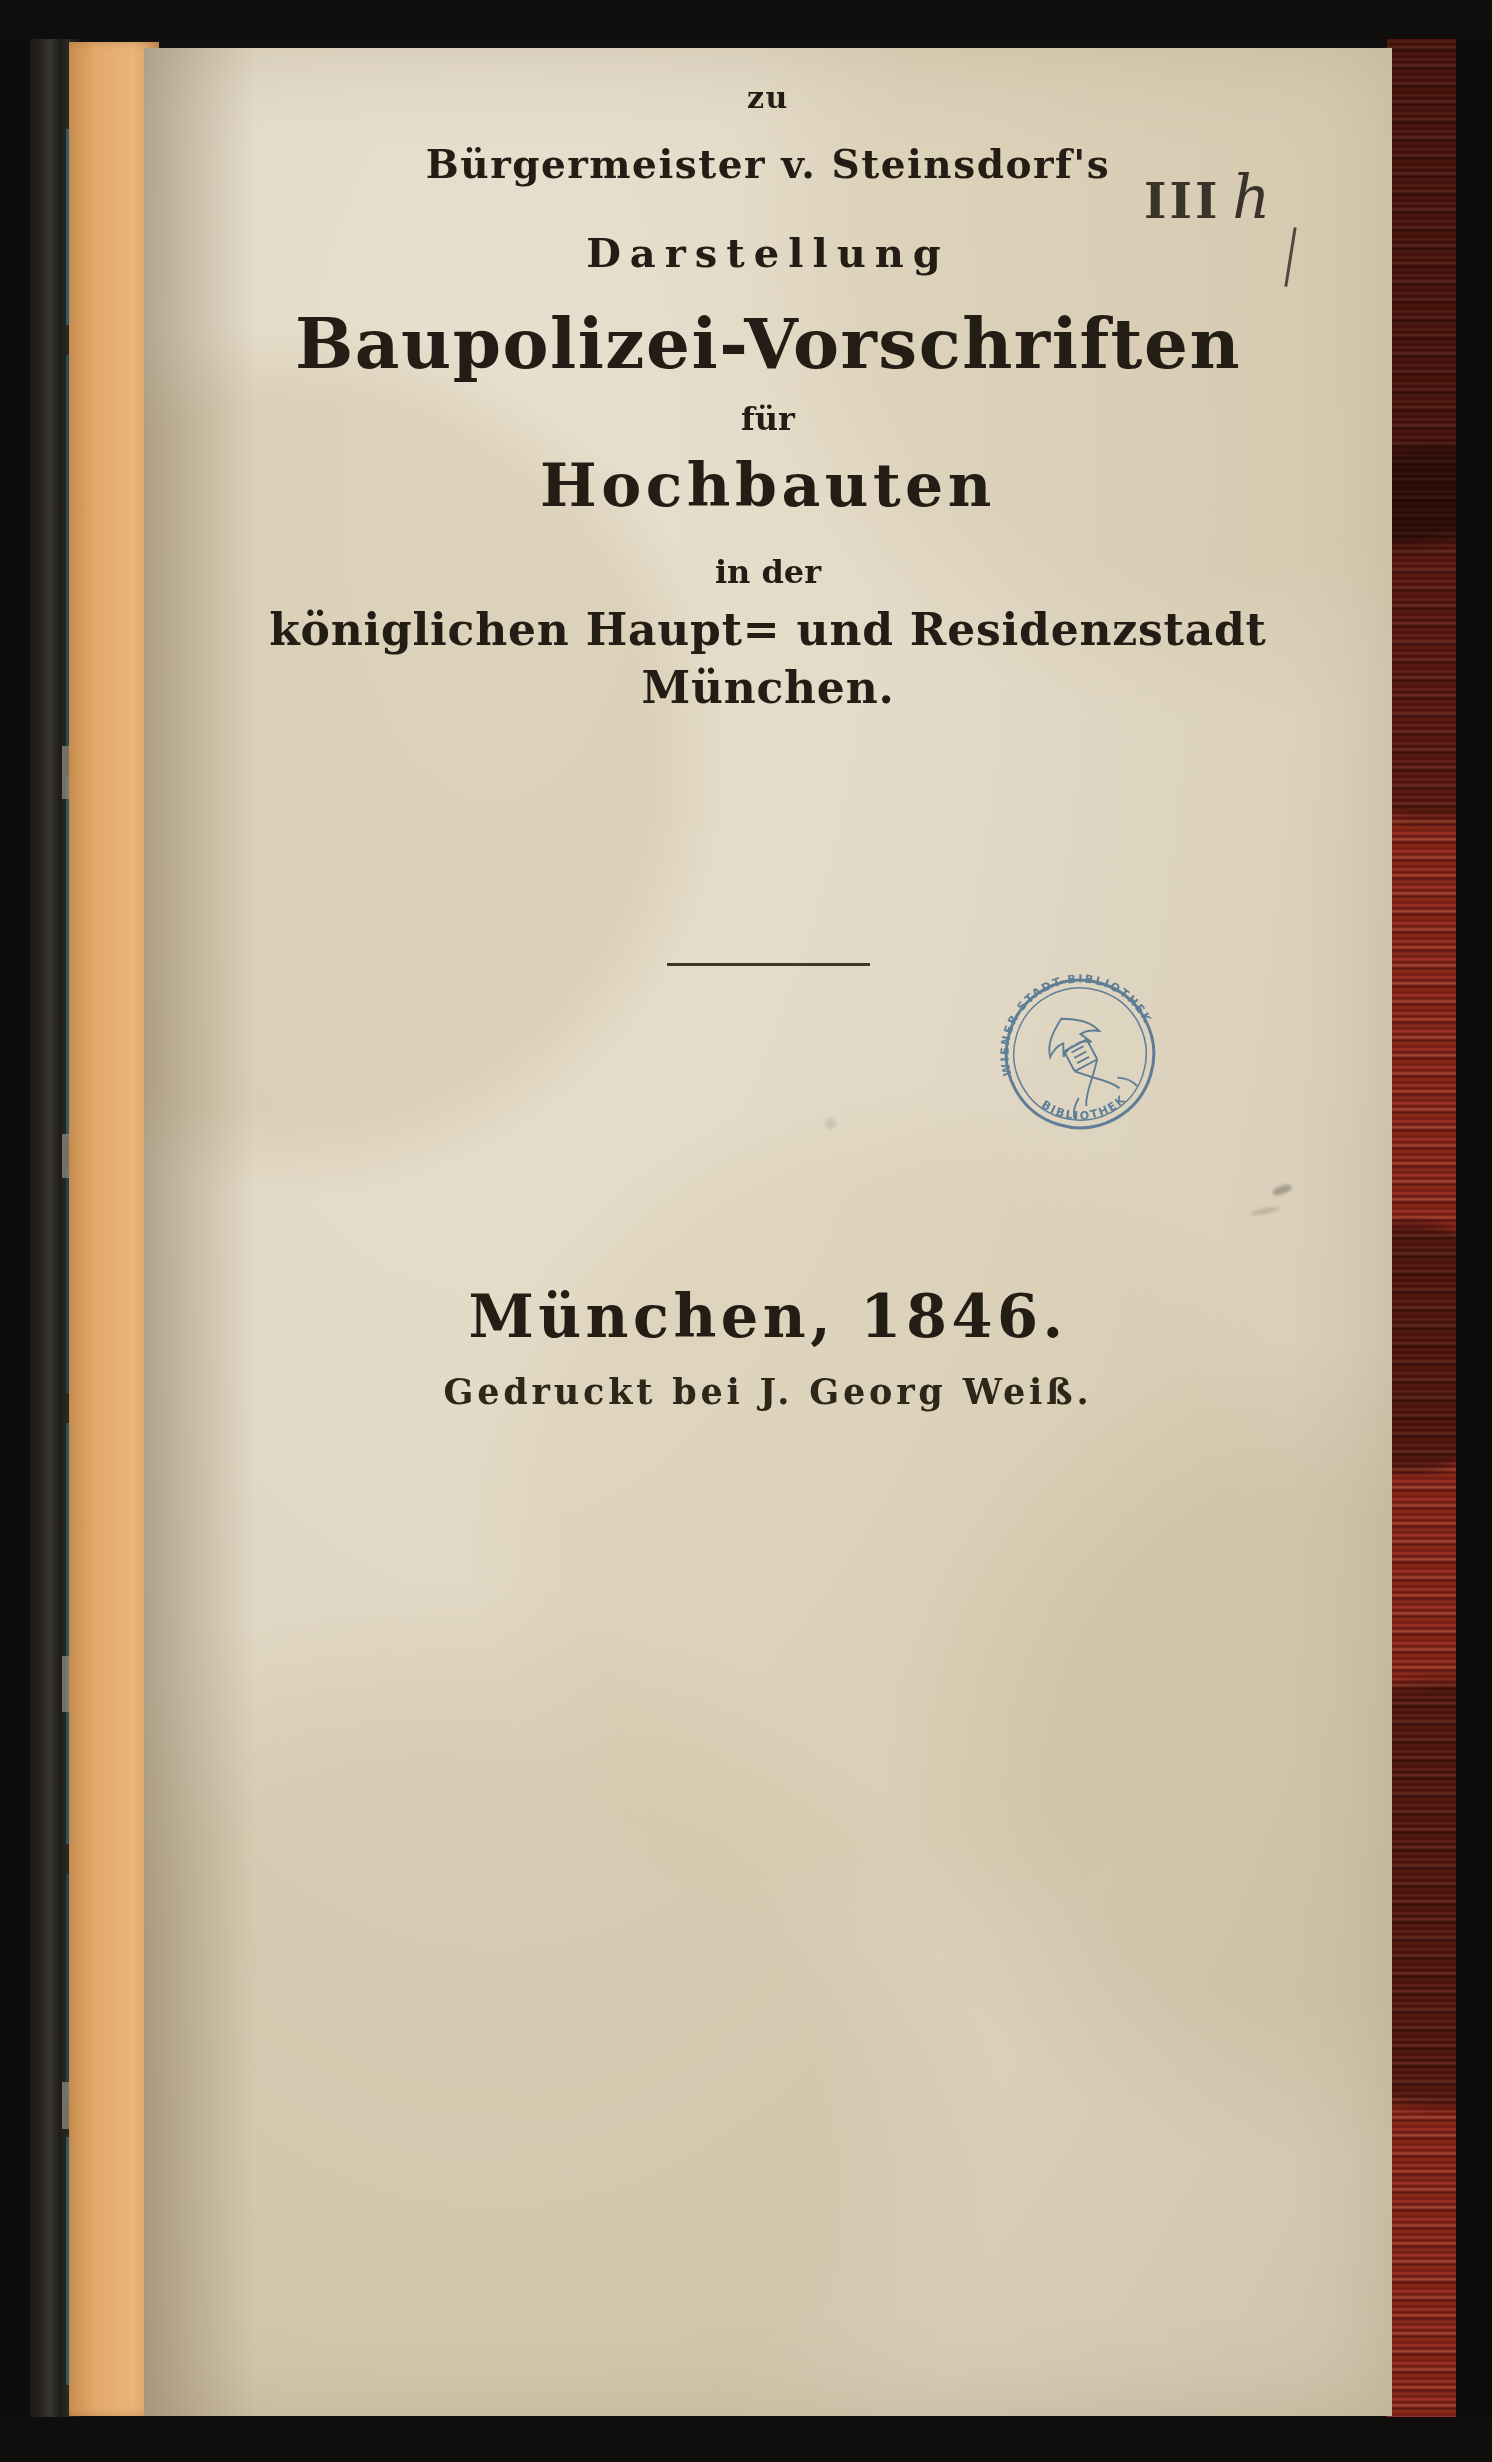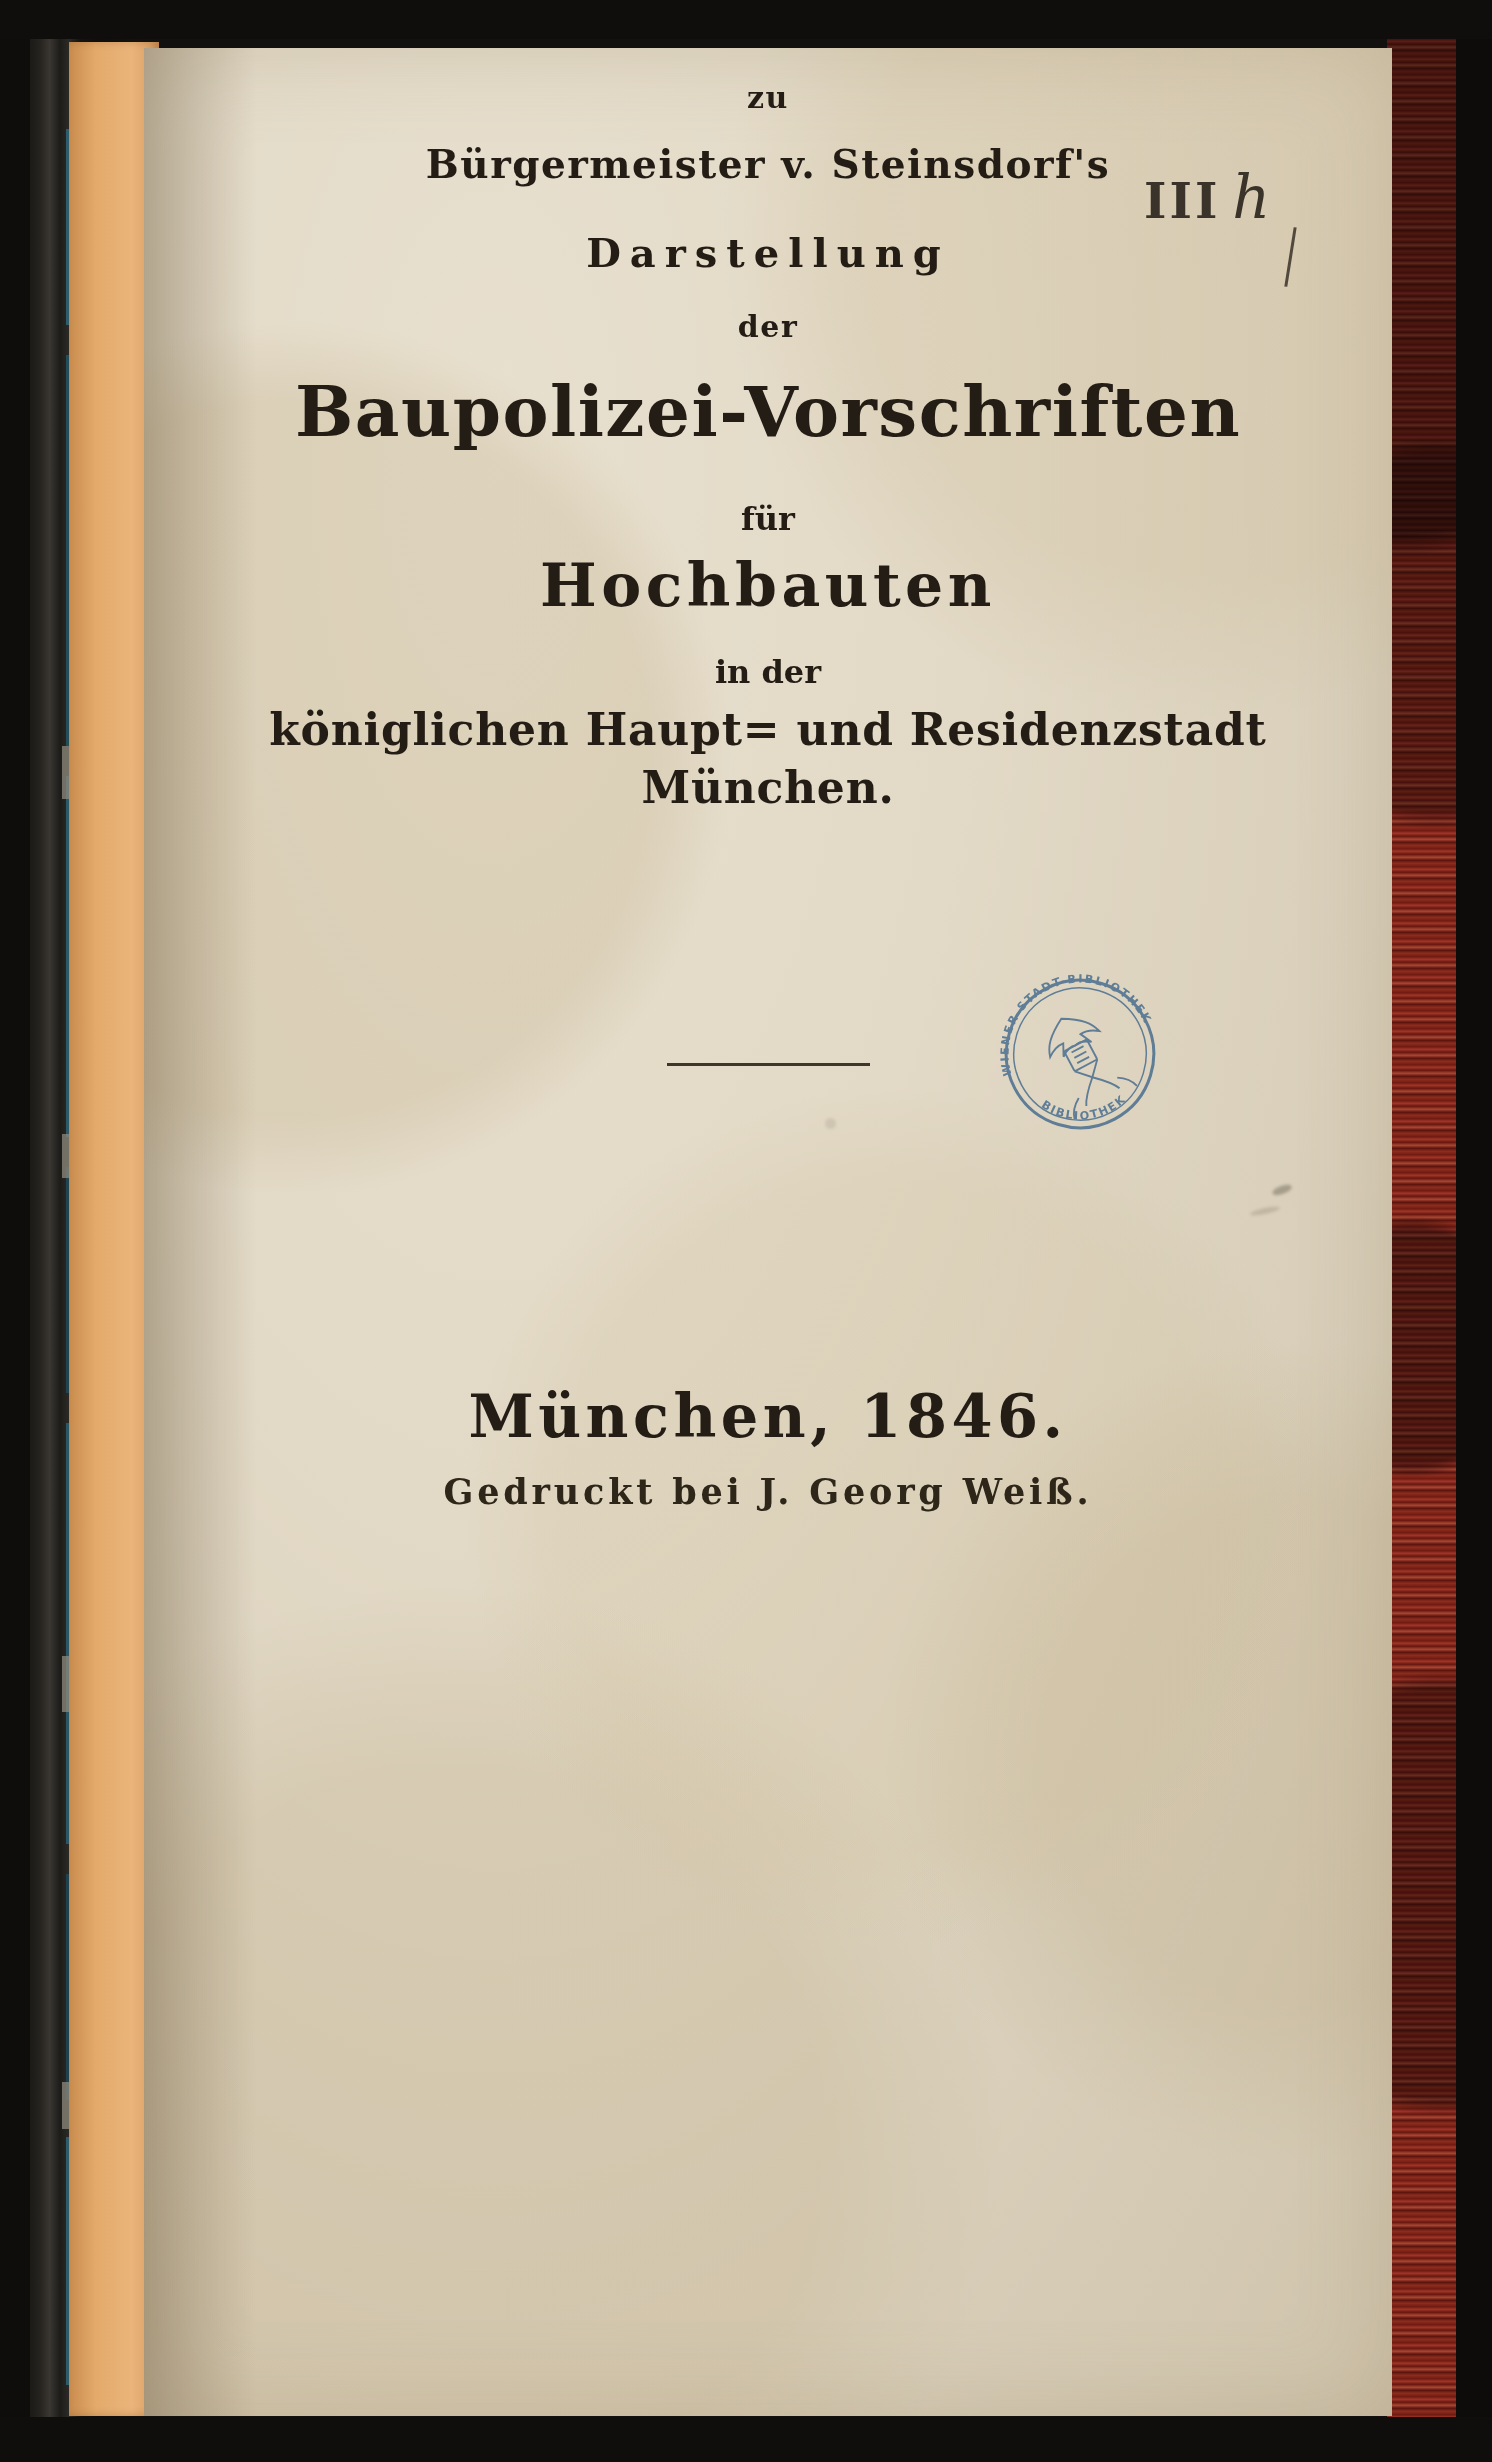--- a/index.html
+++ b/index.html
@@ -216,21 +216,21 @@
     margin-top: 33px;
     font-size: 30px;
     letter-spacing: 1.5px;
   }
   .t4 { 
     margin-top: 27px;
     font-size: 69px;
     letter-spacing: 1.5px;
   }
   .t-sm-c { 
-    margin-top: 48px;
+    margin-top: 16px;
     font-size: 32px;
   }
   .t5 { 
     margin-top: 12px;
     font-size: 60px;
     letter-spacing: 4.5px;
   }
   .t-sm-d { 
     margin-top: 33px;
     font-size: 32px;
@@ -328,21 +328,20 @@
     <div class="page-inner">
 
       <div class="shelfmark-main">
         <span class="num">III</span><span class="letter">h</span>
       </div>
       <div class="shelfmark-tick"></div>
 
       <div class="fraktur t-sm-a">zu</div>
       <div class="fraktur t2">Bürgermeister v. Steinsdorf's</div>
       <div class="fraktur t3">Darstellung</div>
-      <div class="fraktur t-sm-b">der</div>
       <div class="fraktur t4">Baupolizei-Vorschriften</div>
       <div class="fraktur t-sm-c">für</div>
       <div class="fraktur t5">Hochbauten</div>
       <div class="fraktur t-sm-d">in der</div>
       <div class="fraktur t6">königlichen Haupt= und Residenzstadt</div>
       <div class="fraktur t6" style="margin-top:3px">München.</div>
 
       <div class="divider"></div>
 
       <div class="imprint">

